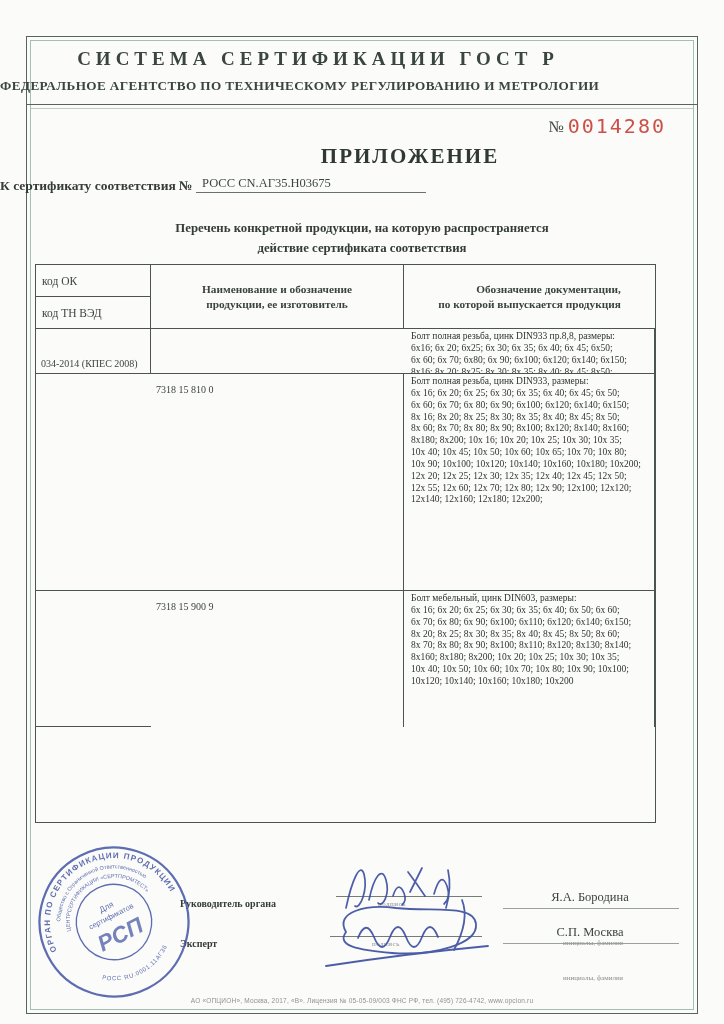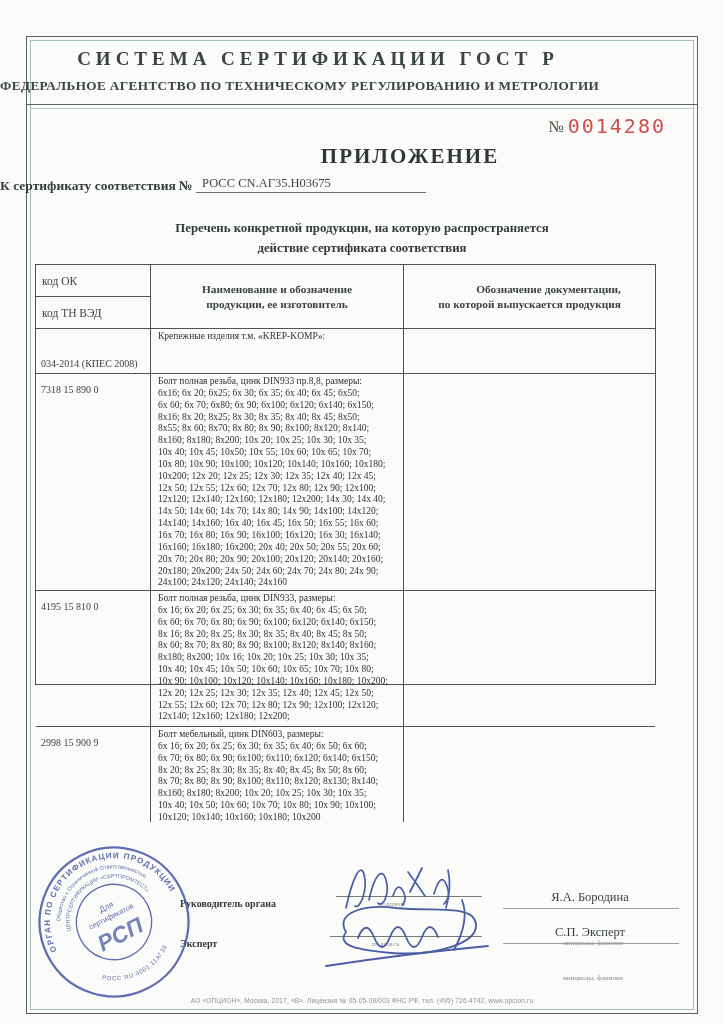--- a/index.html
+++ b/index.html
@@ -22,21 +22,21 @@
   .doc-number .num{font-family:"DejaVu Sans Mono",monospace;font-size:20px;letter-spacing:2px;color:#cd4f49;vertical-align:-1px;}
   .appendix-title{position:absolute;left:0;top:144px;width:724px;text-align:center;
     font-size:21px;font-weight:bold;letter-spacing:2px;color:#2f3833;margin-left:48px;}
   .cert-line{position:absolute;left:0;top:178px;width:724px;text-align:left;font-size:13.5px;font-weight:bold;color:#333c36;}
   .cert-line .cert-no{display:inline-block;min-width:218px;border-bottom:1px solid #6a726c;
     font-weight:normal;font-size:12.5px;transform:translateY(-3px);padding:0 6px 1px 6px;color:#3c453f;}
   .subtitle{position:absolute;left:0;top:218px;width:724px;text-align:center;
     font-size:12.8px;font-weight:bold;line-height:20px;color:#333c36;white-space:pre-line;}
 
   
-  .cert-table{position:absolute;left:35px;top:264px;width:621px;height:421px;
+  .cert-table{position:absolute;left:35px;top:264px;width:621px;height:559px;
     border:1.5px solid #4c544e;box-sizing:border-box;display:grid;
     grid-template-columns:115px 253px 251px;grid-template-rows:64px 45px 217px 136px 95px;}
   .cell{border-right:1px solid #4c544e;border-bottom:1px solid #4c544e;box-sizing:border-box;overflow:hidden;}
   .cell.last-col{border-right:none;text-align:right;}
   .cell.last-row{border-bottom:none;}
   .hdr-left{display:flex;flex-direction:column;}
   .hdr-left .sub{flex:1;display:flex;align-items:center;padding-left:6px;font-size:11.5px;box-sizing:border-box;}
   .hdr-left .sub.top{border-bottom:1px solid #4c544e;}
   .hdr-mid,.hdr-right{display:flex;align-items:center;justify-content:center;text-align:center;
     font-size:11.3px;font-weight:bold;line-height:15px;white-space:pre-line;padding:2px;}
@@ -112,59 +112,57 @@
     </div>
     <div class="cell hdr-mid">Наименование и обозначение
 продукции, ее изготовитель</div>
     <div class="cell hdr-right last-col">Обозначение документации,
 по которой выпускается продукция</div>
 
     <div class="cell code-cell split">
       <div class="codes">034-2014 (КПЕС 2008)
 25.93.14.119</div>
     </div>
-    <div class="cell content-cell">Крепежные изделия т.м. «KREP-KOMP»:</div>
     <div class="cell doc-cell last-col"></div>
 
-    <div class="cell code-cell pad-top">7318 15 890 0</div>
     <div class="cell content-cell">Болт полная резьба, цинк DIN933 пр.8,8, размеры:
 6х16; 6х 20; 6х25; 6х 30; 6х 35; 6х 40; 6х 45; 6х50;
 6х 60; 6х 70; 6х80; 6х 90; 6х100; 6х120; 6х140; 6х150;
 8х16; 8х 20; 8х25; 8х 30; 8х 35; 8х 40; 8х 45; 8х50;
 8х55; 8х 60; 8х70; 8х 80; 8х 90; 8х100; 8х120; 8х140;
 8х160; 8х180; 8х200; 10х 20; 10х 25; 10х 30; 10х 35;
 10х 40; 10х 45; 10х50; 10х 55; 10х 60; 10х 65; 10х 70;
 10х 80; 10х 90; 10х100; 10х120; 10х140; 10х160; 10х180;
 10х200; 12х 20; 12х 25; 12х 30; 12х 35; 12х 40; 12х 45;
 12х 50; 12х 55; 12х 60; 12х 70; 12х 80; 12х 90; 12х100;
 12х120; 12х140; 12х160; 12х180; 12х200; 14х 30; 14х 40;
 14х 50; 14х 60; 14х 70; 14х 80; 14х 90; 14х100; 14х120;
 14х140; 14х160; 16х 40; 16х 45; 16х 50; 16х 55; 16х 60;
 16х 70; 16х 80; 16х 90; 16х100; 16х120; 16х 30; 16х140;
 16х160; 16х180; 16х200; 20х 40; 20х 50; 20х 55; 20х 60;
 20х 70; 20х 80; 20х 90; 20х100; 20х120; 20х140; 20х160;
 20х180; 20х200; 24х 50; 24х 60; 24х 70; 24х 80; 24х 90;
 24х100; 24х120; 24х140; 24х160</div>
     <div class="cell doc-cell last-col"></div>
 
-    <div class="cell code-cell pad-top">4195 15 810 0</div>
+    <div class="cell code-cell pad-top">7318 15 810 0</div>
     <div class="cell content-cell">Болт полная резьба, цинк DIN933, размеры:
 6х 16; 6х 20; 6х 25; 6х 30; 6х 35; 6х 40; 6х 45; 6х 50;
 6х 60; 6х 70; 6х 80; 6х 90; 6х100; 6х120; 6х140; 6х150;
 8х 16; 8х 20; 8х 25; 8х 30; 8х 35; 8х 40; 8х 45; 8х 50;
 8х 60; 8х 70; 8х 80; 8х 90; 8х100; 8х120; 8х140; 8х160;
 8х180; 8х200; 10х 16; 10х 20; 10х 25; 10х 30; 10х 35;
 10х 40; 10х 45; 10х 50; 10х 60; 10х 65; 10х 70; 10х 80;
 10х 90; 10х100; 10х120; 10х140; 10х160; 10х180; 10х200;
 12х 20; 12х 25; 12х 30; 12х 35; 12х 40; 12х 45; 12х 50;
 12х 55; 12х 60; 12х 70; 12х 80; 12х 90; 12х100; 12х120;
 12х140; 12х160; 12х180; 12х200;</div>
     <div class="cell doc-cell last-col"></div>
 
-    <div class="cell code-cell pad-top last-row">2998 15 900 9</div>
+    <div class="cell code-cell pad-top last-row">7318 15 900 9</div>
     <div class="cell content-cell last-row">Болт мебельный, цинк DIN603, размеры:
 6х 16; 6х 20; 6х 25; 6х 30; 6х 35; 6х 40; 6х 50; 6х 60;
 6х 70; 6х 80; 6х 90; 6х100; 6х110; 6х120; 6х140; 6х150;
 8х 20; 8х 25; 8х 30; 8х 35; 8х 40; 8х 45; 8х 50; 8х 60;
 8х 70; 8х 80; 8х 90; 8х100; 8х110; 8х120; 8х130; 8х140;
 8х160; 8х180; 8х200; 10х 20; 10х 25; 10х 30; 10х 35;
 10х 40; 10х 50; 10х 60; 10х 70; 10х 80; 10х 90; 10х100;
 10х120; 10х140; 10х160; 10х180; 10х200</div>
     <div class="cell doc-cell last-col last-row"></div>
   </div>
@@ -173,21 +171,21 @@
   <div class="role r2">Эксперт</div>
 
   <div class="sig-line s1"></div>
   <div class="sig-caption c1">подпись</div>
   <div class="sig-line s2"></div>
   <div class="sig-caption c2">подпись</div>
 
   <div class="name n1">Я.А. Бородина</div>
   <div class="name-line l1"></div>
   <div class="name-caption k1">инициалы, фамилия</div>
-  <div class="name n2">С.П. Эксперт</div>
+  <div class="name n2">С.П. Москва</div>
   <div class="name-line l2"></div>
   <div class="name-caption k2">инициалы, фамилия</div>
 
   <svg class="sig-svg v1" width="150" height="58" viewBox="0 0 150 58">
     <g fill="none" stroke="#3a4da0" stroke-width="1.7" stroke-linecap="round" opacity="0.9">
       <path d="M10,52 C16,24 24,6 28,18 C32,34 24,54 19,50"></path>
       <path d="M33,44 C38,20 46,10 50,24 C54,38 47,52 42,47"></path>
       <path d="M57,40 q5,-16 11,-3 q3,8 -2,12"></path>
       <path d="M74,36 l12,-24 M72,16 q9,12 17,24"></path>
       <path d="M98,38 q7,-24 13,-8 q4,12 -3,18 M112,14 q4,18 -2,38"></path>

